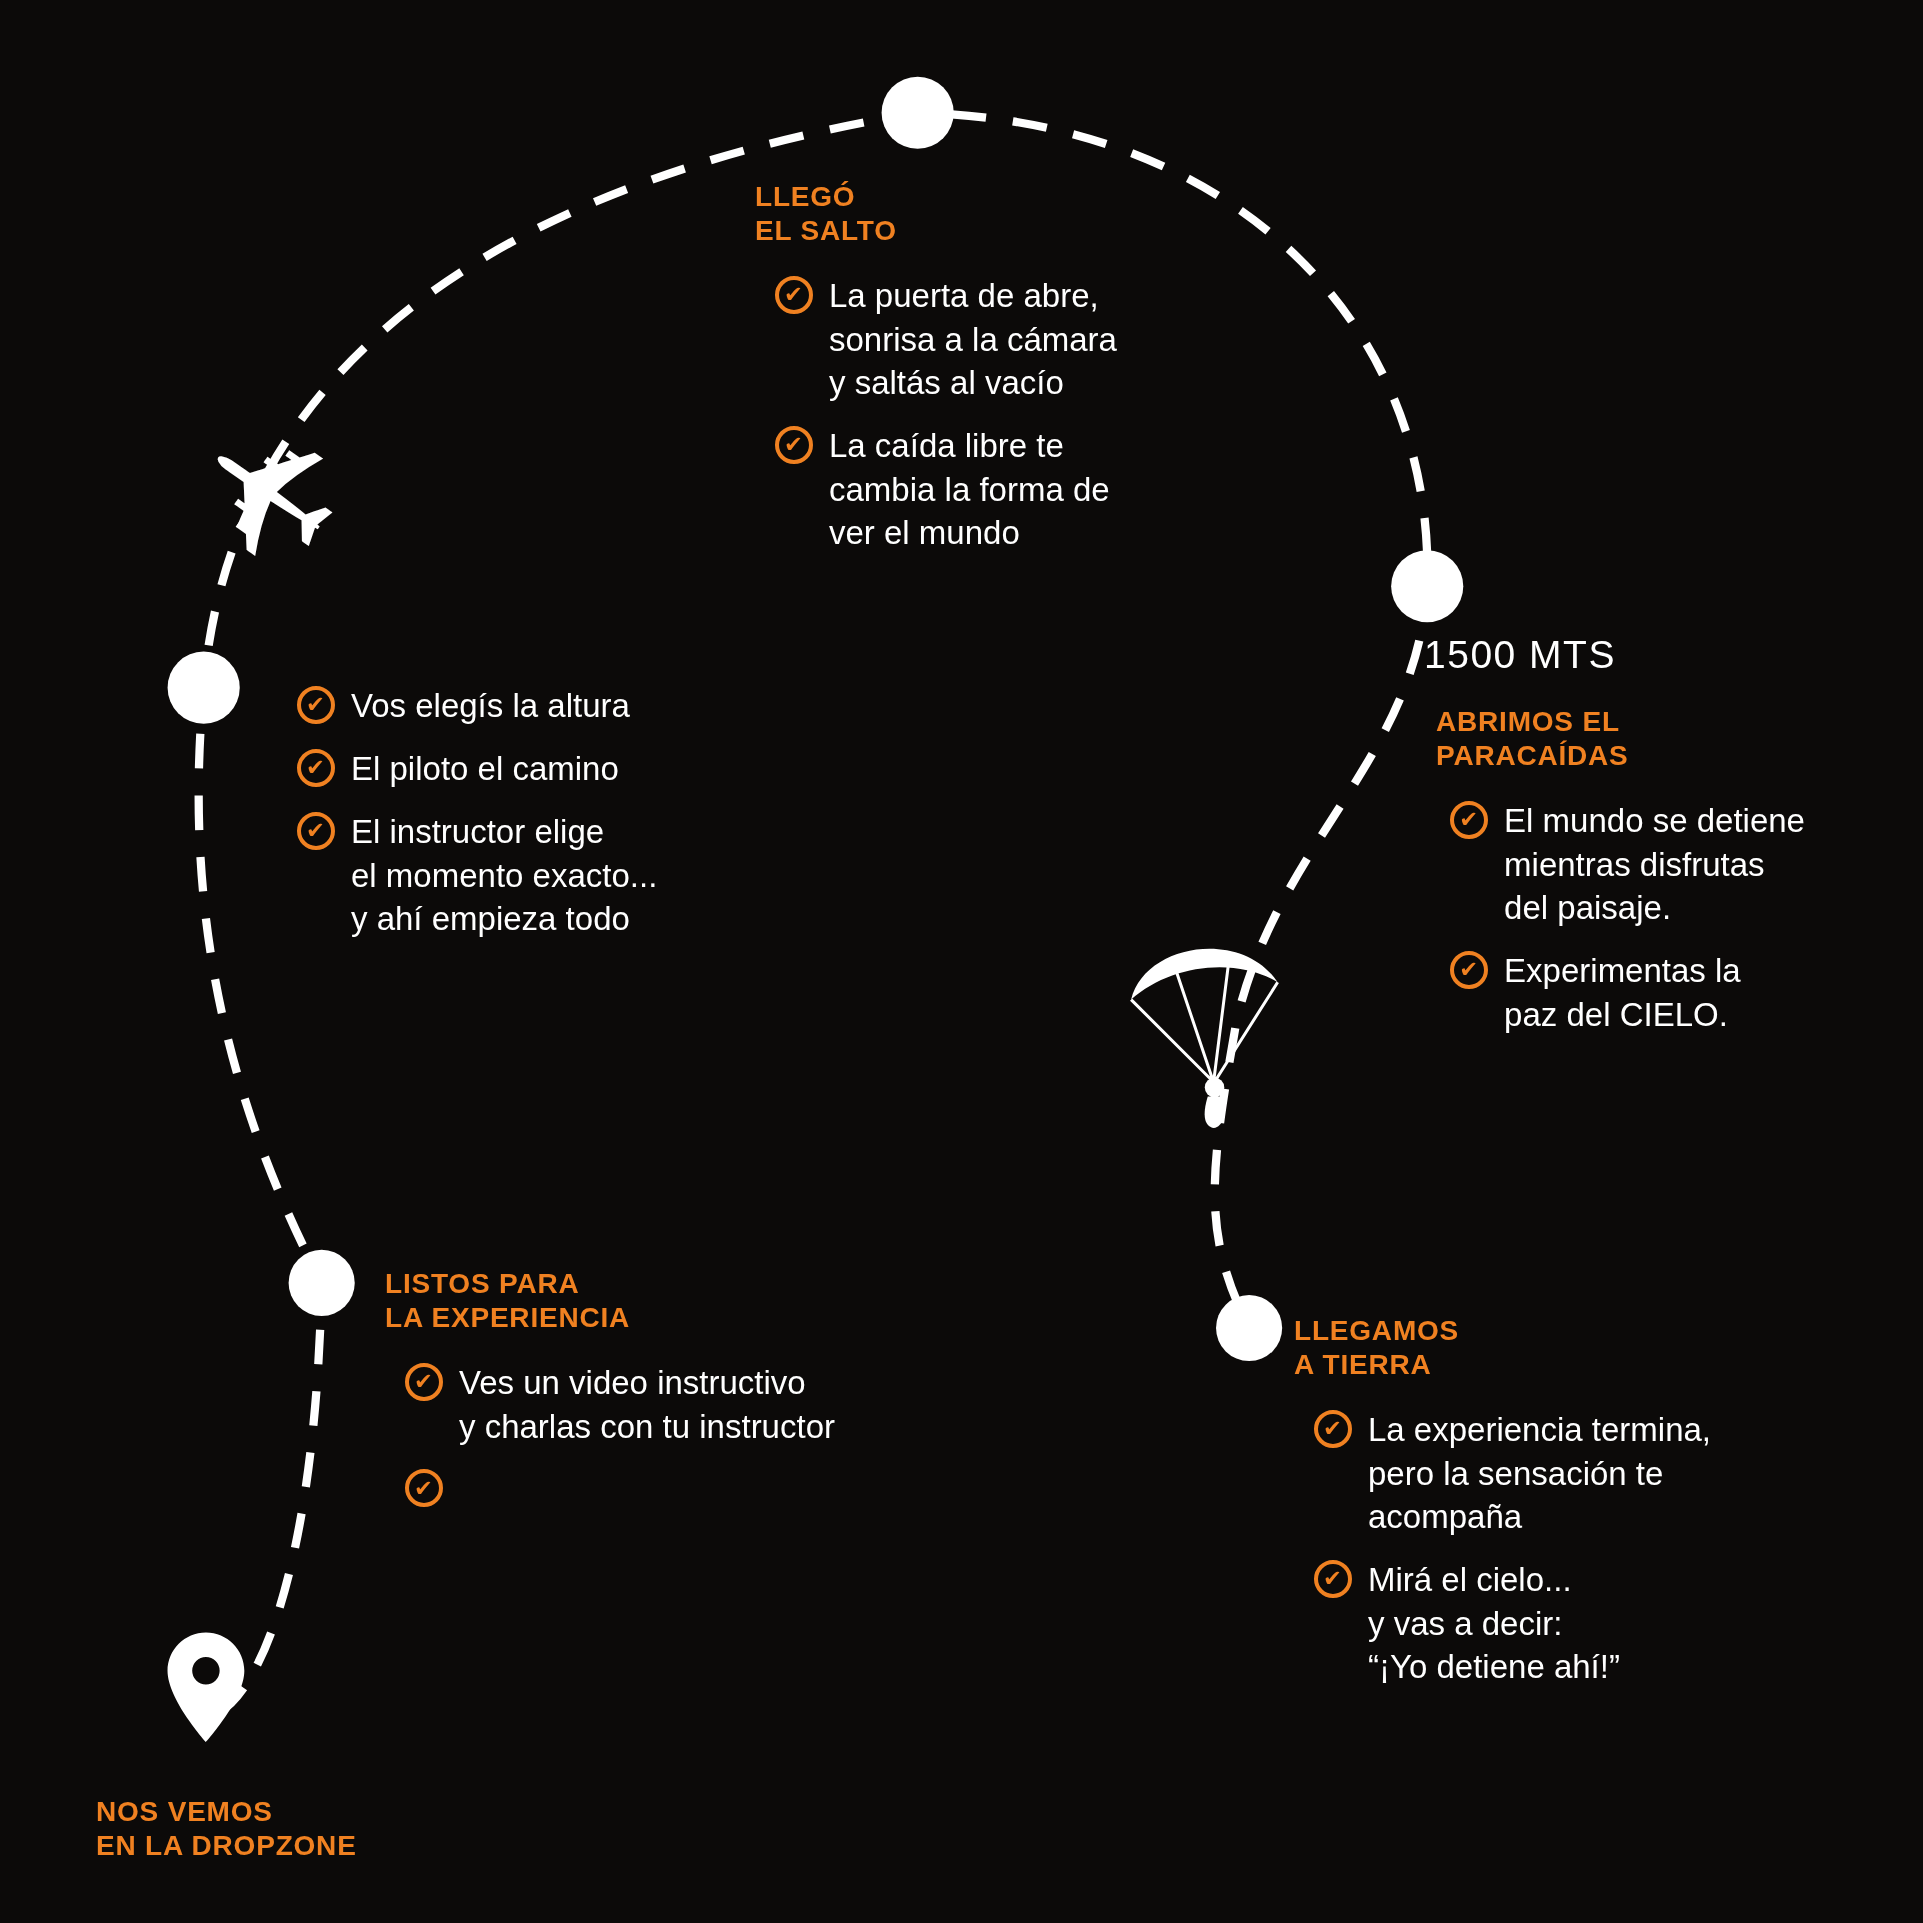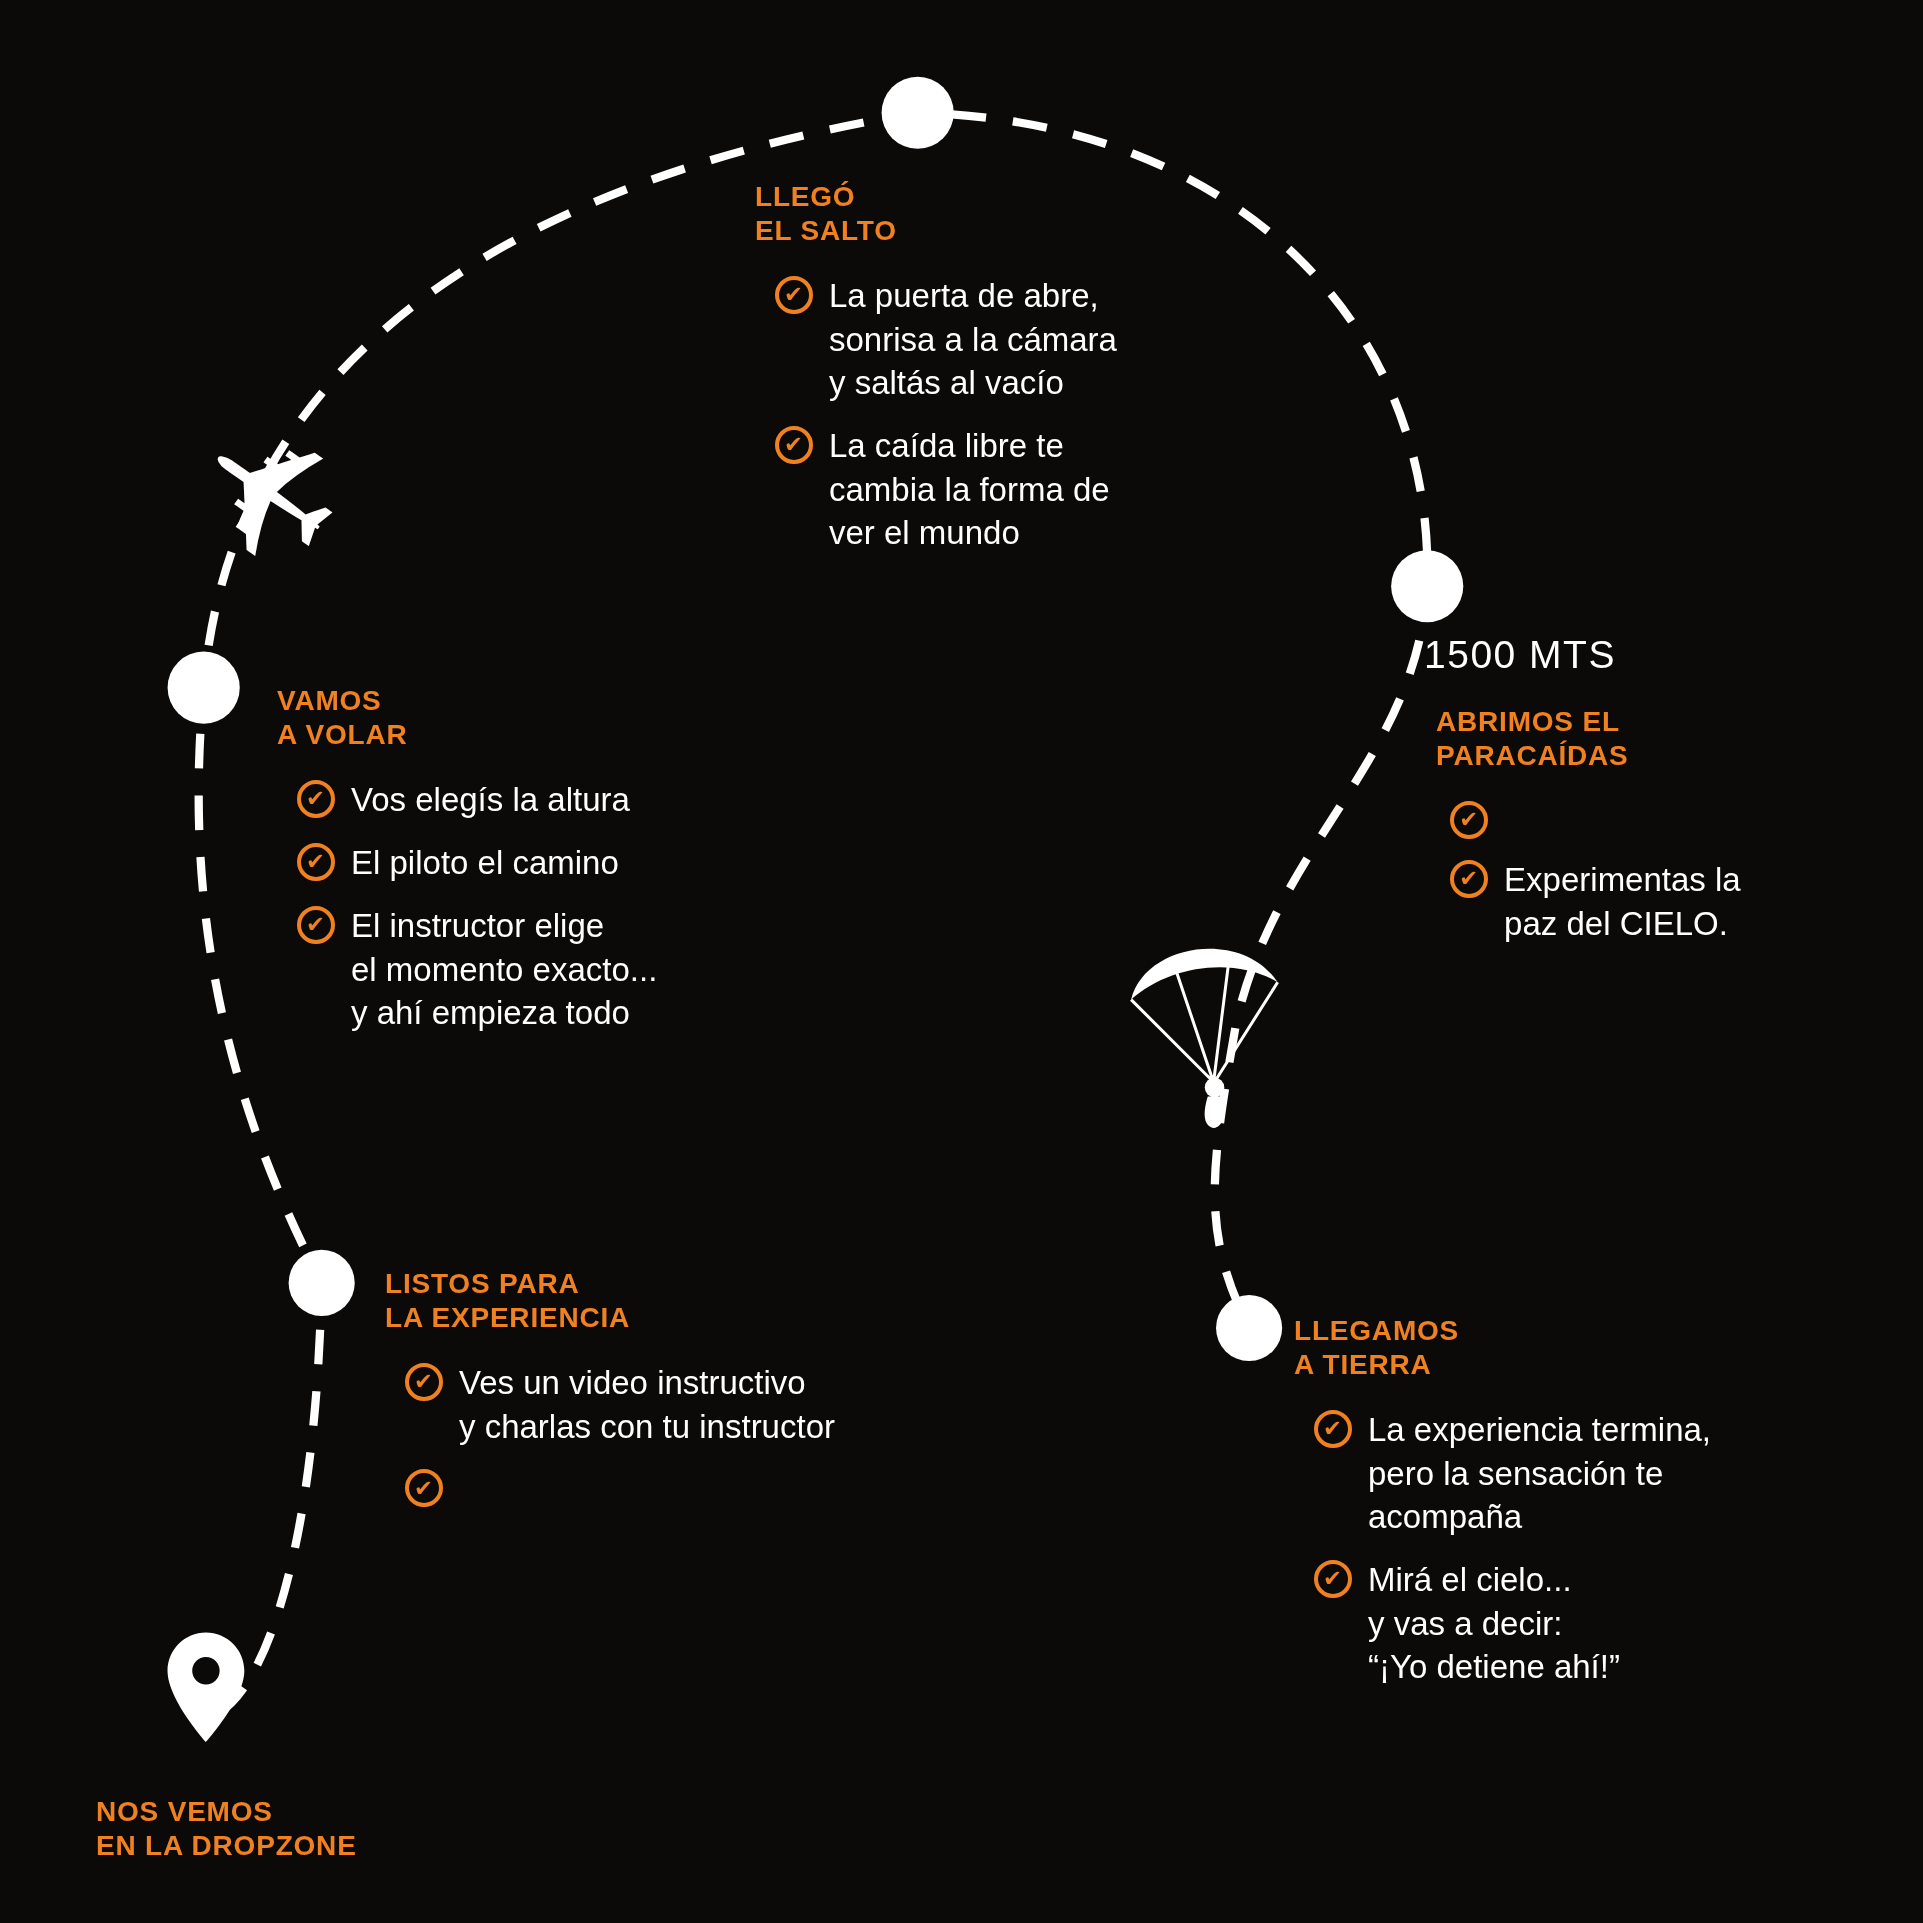--- a/index.html
+++ b/index.html
@@ -131,32 +131,33 @@
     </div>
   </section>
 
   <section class="stage stage-paracaidas" style="left:1424px;top:633px;width:466px">
     <div class="altitude">1500 MTS</div>
     <h2 class="stage-title">ABRIMOS EL
 PARACAÍDAS</h2>
     <div class="items">
       <div class="item">
         <span class="check">✔</span>
+        <p class="item-text">El mundo se detiene
+mientras disfrutas
+del paisaje.</p>
       </div>
       <div class="item">
         <span class="check">✔</span>
         <p class="item-text">Experimentas la
 paz del CIELO.</p>
       </div>
     </div>
   </section>
 
   <section class="stage stage-vamos" style="left:277px;top:684px;width:421px">
-    <h2 class="stage-title">VAMOS
-A VOLAR</h2>
     <div class="items">
       <div class="item">
         <span class="check">✔</span>
         <p class="item-text">Vos elegís la altura</p>
       </div>
       <div class="item">
         <span class="check">✔</span>
         <p class="item-text">El piloto el camino</p>
       </div>
       <div class="item">

